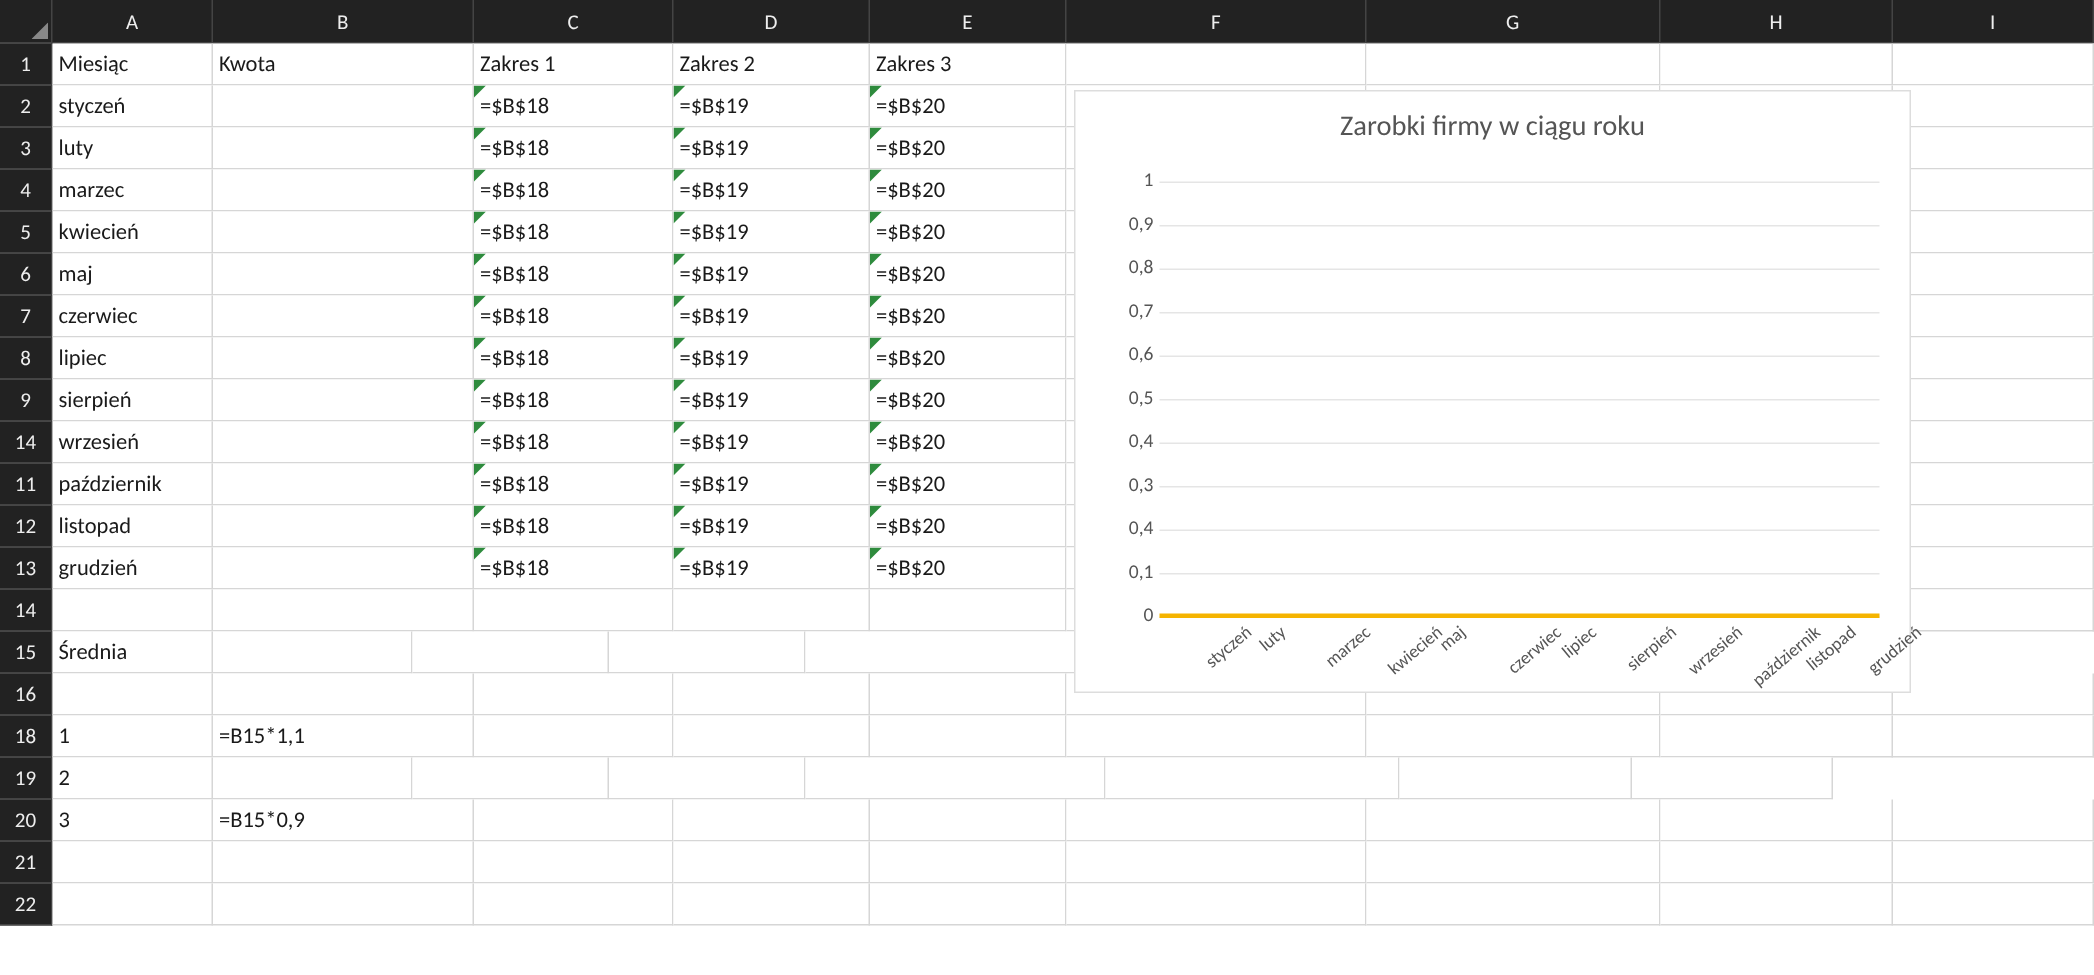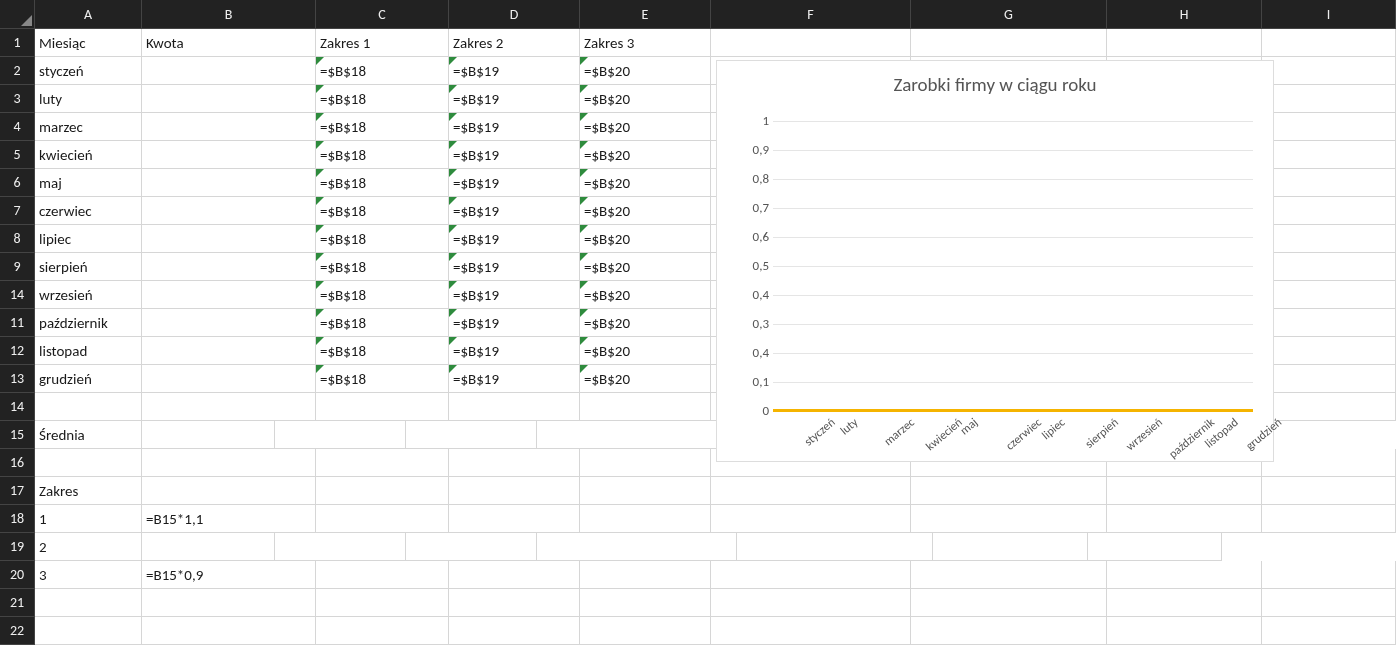--- a/index.html
+++ b/index.html
@@ -478,34 +478,20 @@
         <div class="cell wB"></div>
         <div class="cell wC"></div>
         <div class="cell wD"></div>
         <div class="cell wE"></div>
         <div class="cell wF"></div>
         <div class="cell wG"></div>
         <div class="cell wH"></div>
         <div class="cell wI"></div>
       </div>
       <div class="row">
-        <div class="row-header">17</div>
-        <div class="cell wA">
-          <span>Zakres</span>
-        </div>
-        <div class="cell wB"></div>
-        <div class="cell wC"></div>
-        <div class="cell wD"></div>
-        <div class="cell wE"></div>
-        <div class="cell wF"></div>
-        <div class="cell wG"></div>
-        <div class="cell wH"></div>
-        <div class="cell wI"></div>
-      </div>
-      <div class="row">
         <div class="row-header">18</div>
         <div class="cell wA">
           <span>1</span>
         </div>
         <div class="cell wB">
           <span>=B15*1,1</span>
         </div>
         <div class="cell wC"></div>
         <div class="cell wD"></div>
         <div class="cell wE"></div>

